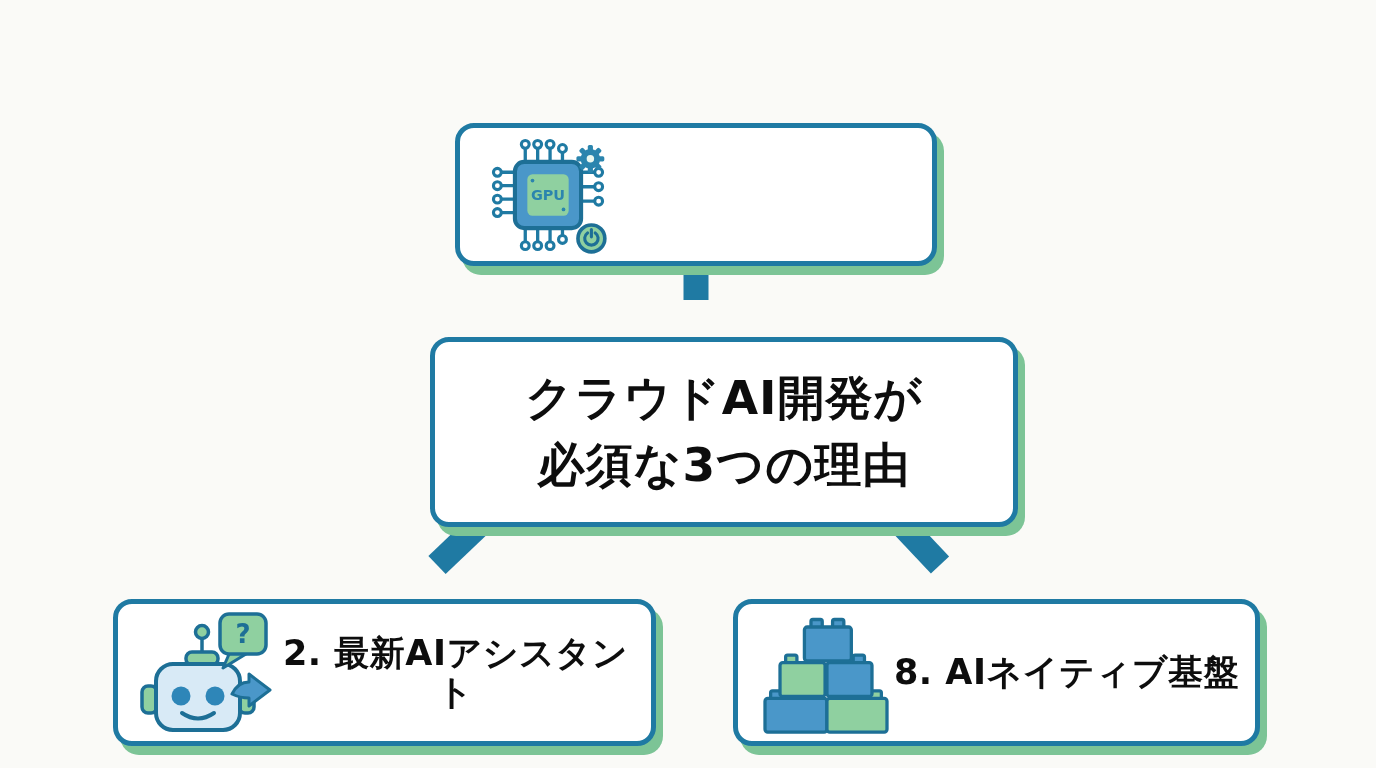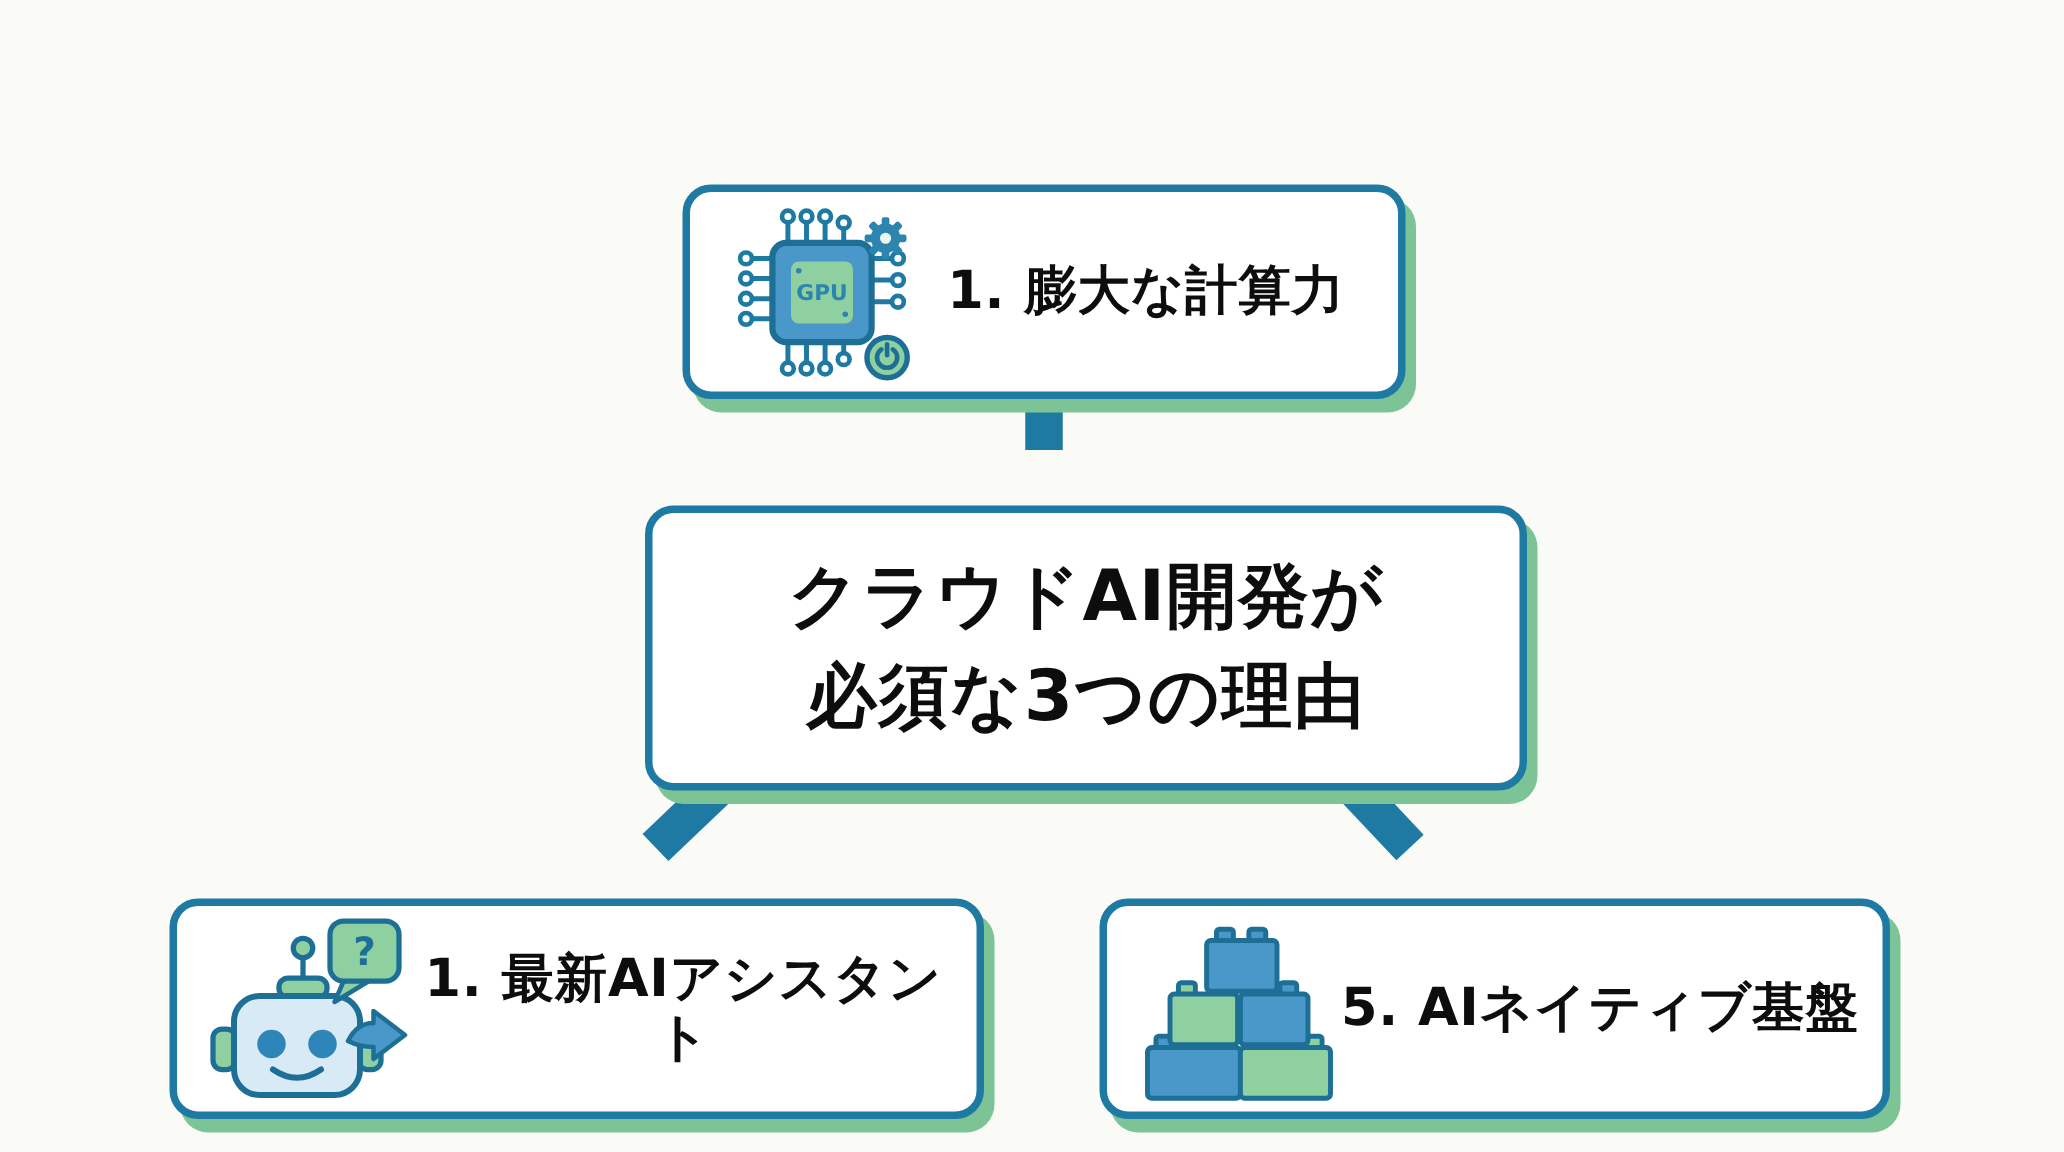--- a/index.html
+++ b/index.html
@@ -131,21 +131,20 @@
           <circle cx="0" cy="0" r="3.6" fill="#eaf7ef"></circle>
         </g>
 
         <g transform="translate(102,102)">
           <circle class="f-green s-dark" cx="0" cy="0" r="13"></circle>
           <path class="f-none s-dark3" d="M -3.7 -5.3 A 6.5 6.5 0 1 0 3.7 -5.3"></path>
           <path class="f-none s-dark3" d="M 0 -8.5 V -1.5"></path>
         </g>
       </svg>
     </span>
-    <span class="node-label">1. 膨大な計算力</span>
   </div>
 
   <div class="node node-center">
     <div class="center-title">クラウドAI開発が</div>
     <div class="center-title">必須な3つの理由</div>
   </div>
 
   <div class="node node-bl">
     <span class="icon-wrap">
       <svg width="140" height="126" viewBox="0 0 140 126">
@@ -164,21 +163,21 @@
 
         <g>
           <path class="f-green s-dark3" d="M96,42 L89,58 L112,44 Z"></path>
           <rect class="f-green s-dark" x="86" y="4" width="46" height="40" rx="9"></rect>
           <text class="svg-text f-dark" x="109" y="33" font-size="26" text-anchor="middle">?</text>
         </g>
 
         <path class="f-blue s-dark3" d="M98,84 C102,76 108,72 115,72 L115,64 L136,80 L115,96 L115,88 C108,88 102,86 98,84 Z"></path>
       </svg>
     </span>
-    <span class="node-label">1. 最新AIアシスタント</span>
+    <span class="node-label">2. 最新AIアシスタント</span>
   </div>
 
   <div class="node node-br">
     <span class="icon-wrap">
       <svg width="132" height="122" viewBox="0 0 140 130">
 
         <g>
           <rect class="f-blue s-dark" x="11" y="84" width="12" height="9" rx="2"></rect>
           <rect class="f-blue s-dark" x="31" y="84" width="12" height="9" rx="2"></rect>
           <rect class="f-blue s-dark" x="51" y="84" width="12" height="9" rx="2"></rect>
@@ -202,16 +201,16 @@
           <rect class="f-blue s-dark" x="71" y="54" width="48" height="36" rx="3"></rect>
         </g>
 
         <g>
           <rect class="f-blue s-dark" x="54" y="8" width="12" height="9" rx="2"></rect>
           <rect class="f-blue s-dark" x="77" y="8" width="12" height="9" rx="2"></rect>
           <rect class="f-blue s-dark" x="47" y="16" width="50" height="36" rx="3"></rect>
         </g>
       </svg>
     </span>
-    <span class="node-label">5. AIネイティブ基盤</span>
+    <span class="node-label">8. AIネイティブ基盤</span>
   </div>
 
 </div>
 
 </body></html>

